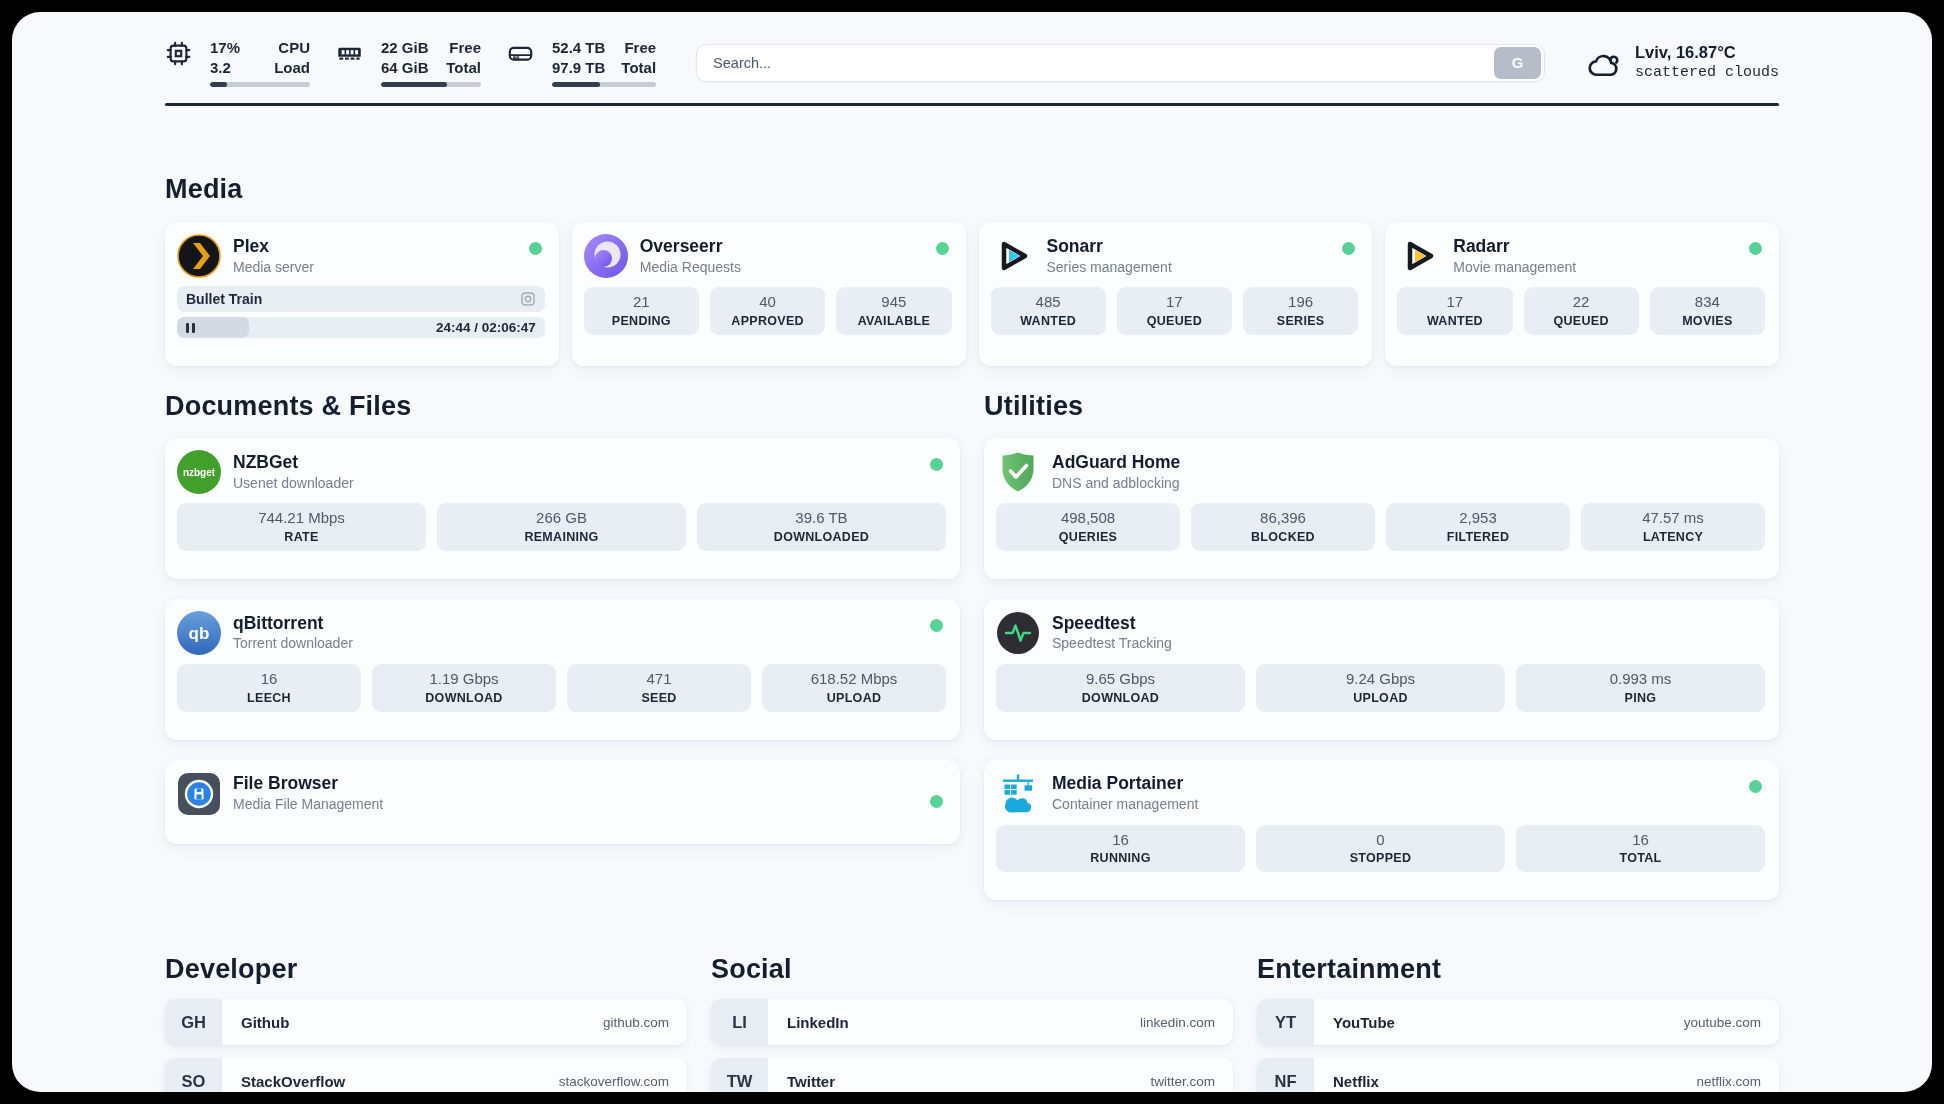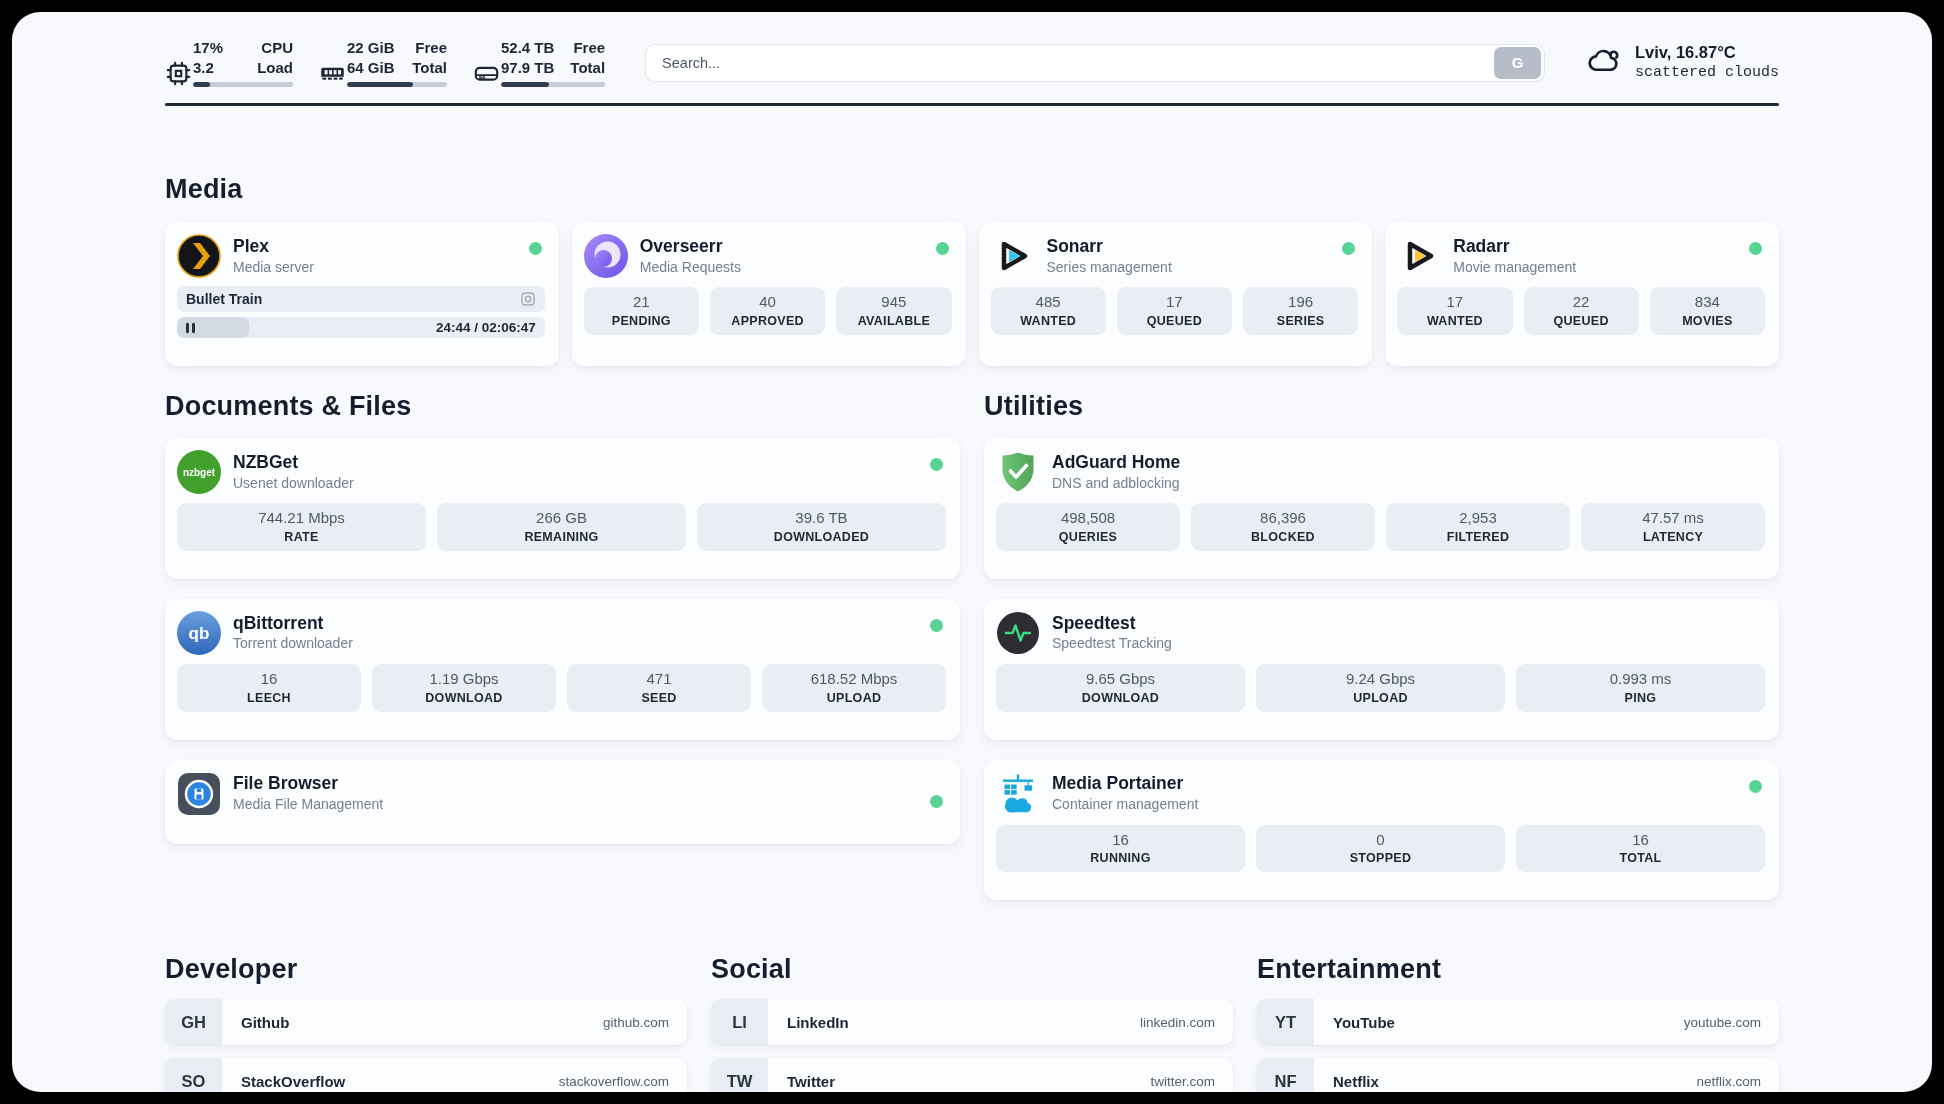--- a/index.html
+++ b/index.html
@@ -3,35 +3,35 @@
 <meta charset="utf-8">
 <style>
   * { margin:0; padding:0; box-sizing:border-box; }
   html,body { width:1944px; height:1104px; background:#000; font-family:"Liberation Sans", sans-serif; color:#1a2433; }
   .panel { position:absolute; inset:12px; background:#f8f9fc; border-radius:28px; overflow:hidden; }
   .content { padding:26px 153px 0 153px; }
 
   
   .topbar { display:flex; align-items:center; }
   .metrics { display:flex; gap:26px; }
-  .metric { display:flex; gap:1px; align-items:flex-end; }
+  .metric { display:flex; gap:18px; align-items:flex-start; }
   .m-icon { width:27px; height:27px; flex:0 0 auto; margin-top:2px; }
   .m-body { display:flex; flex-direction:column; min-width:100px; }
   .m-cols { display:flex; justify-content:space-between; gap:16px; font-size:15px; font-weight:600; color:#1c2635; line-height:1.3; }
   .m-vals, .m-labs { display:flex; flex-direction:column; }
   .m-labs { text-align:right; }
   .m-bar { margin-top:5px; height:5px; border-radius:3px; background:#c7cdd7; overflow:hidden; }
   .m-fill { display:block; height:100%; border-radius:3px; background:#333e50; }
 
   .searchbox { flex:1; margin:0 42px 0 40px; height:38px; background:#fff; border:1px solid #e1e6ee; border-radius:10px; display:flex; align-items:center; box-shadow:0 1px 2px rgba(20,30,50,.04); }
   .search-input { flex:1; border:none; outline:none; background:transparent; padding:0 16px; font-size:14.5px; color:#1c2635; font-family:"Liberation Sans", sans-serif; }
   .search-input::placeholder { color:#4d586a; opacity:1; }
   .search-btn { width:47px; height:32px; margin-right:3px; border:none; border-radius:7px; background:#b6bdc8; color:#fdfdfe; font-size:15px; font-weight:700; font-family:"Liberation Sans", sans-serif; cursor:pointer; }
 
-  .weather { display:flex; align-items:flex-start; gap:12px; }
+  .weather { display:flex; align-items:flex-end; gap:12px; }
   .w-icon { width:36px; height:36px; }
   .w-main { font-size:16.5px; font-weight:600; color:#141e2e; line-height:1.3; }
   .w-sub { font-size:15px; color:#1c2635; line-height:1.3;font-family:Liberation Mono, monospace; }
 
   .divider { margin-top:16px; height:3px; background:#1c2635; border-radius:2px; }
 
   
   .section-h { font-size:27px; font-weight:600; color:#141e2e; letter-spacing:.2px; }
   .h-media { margin:68px 0 17px; }
   .two-col { display:grid; grid-template-columns:1fr 1fr; column-gap:24px; margin-top:25px; }

